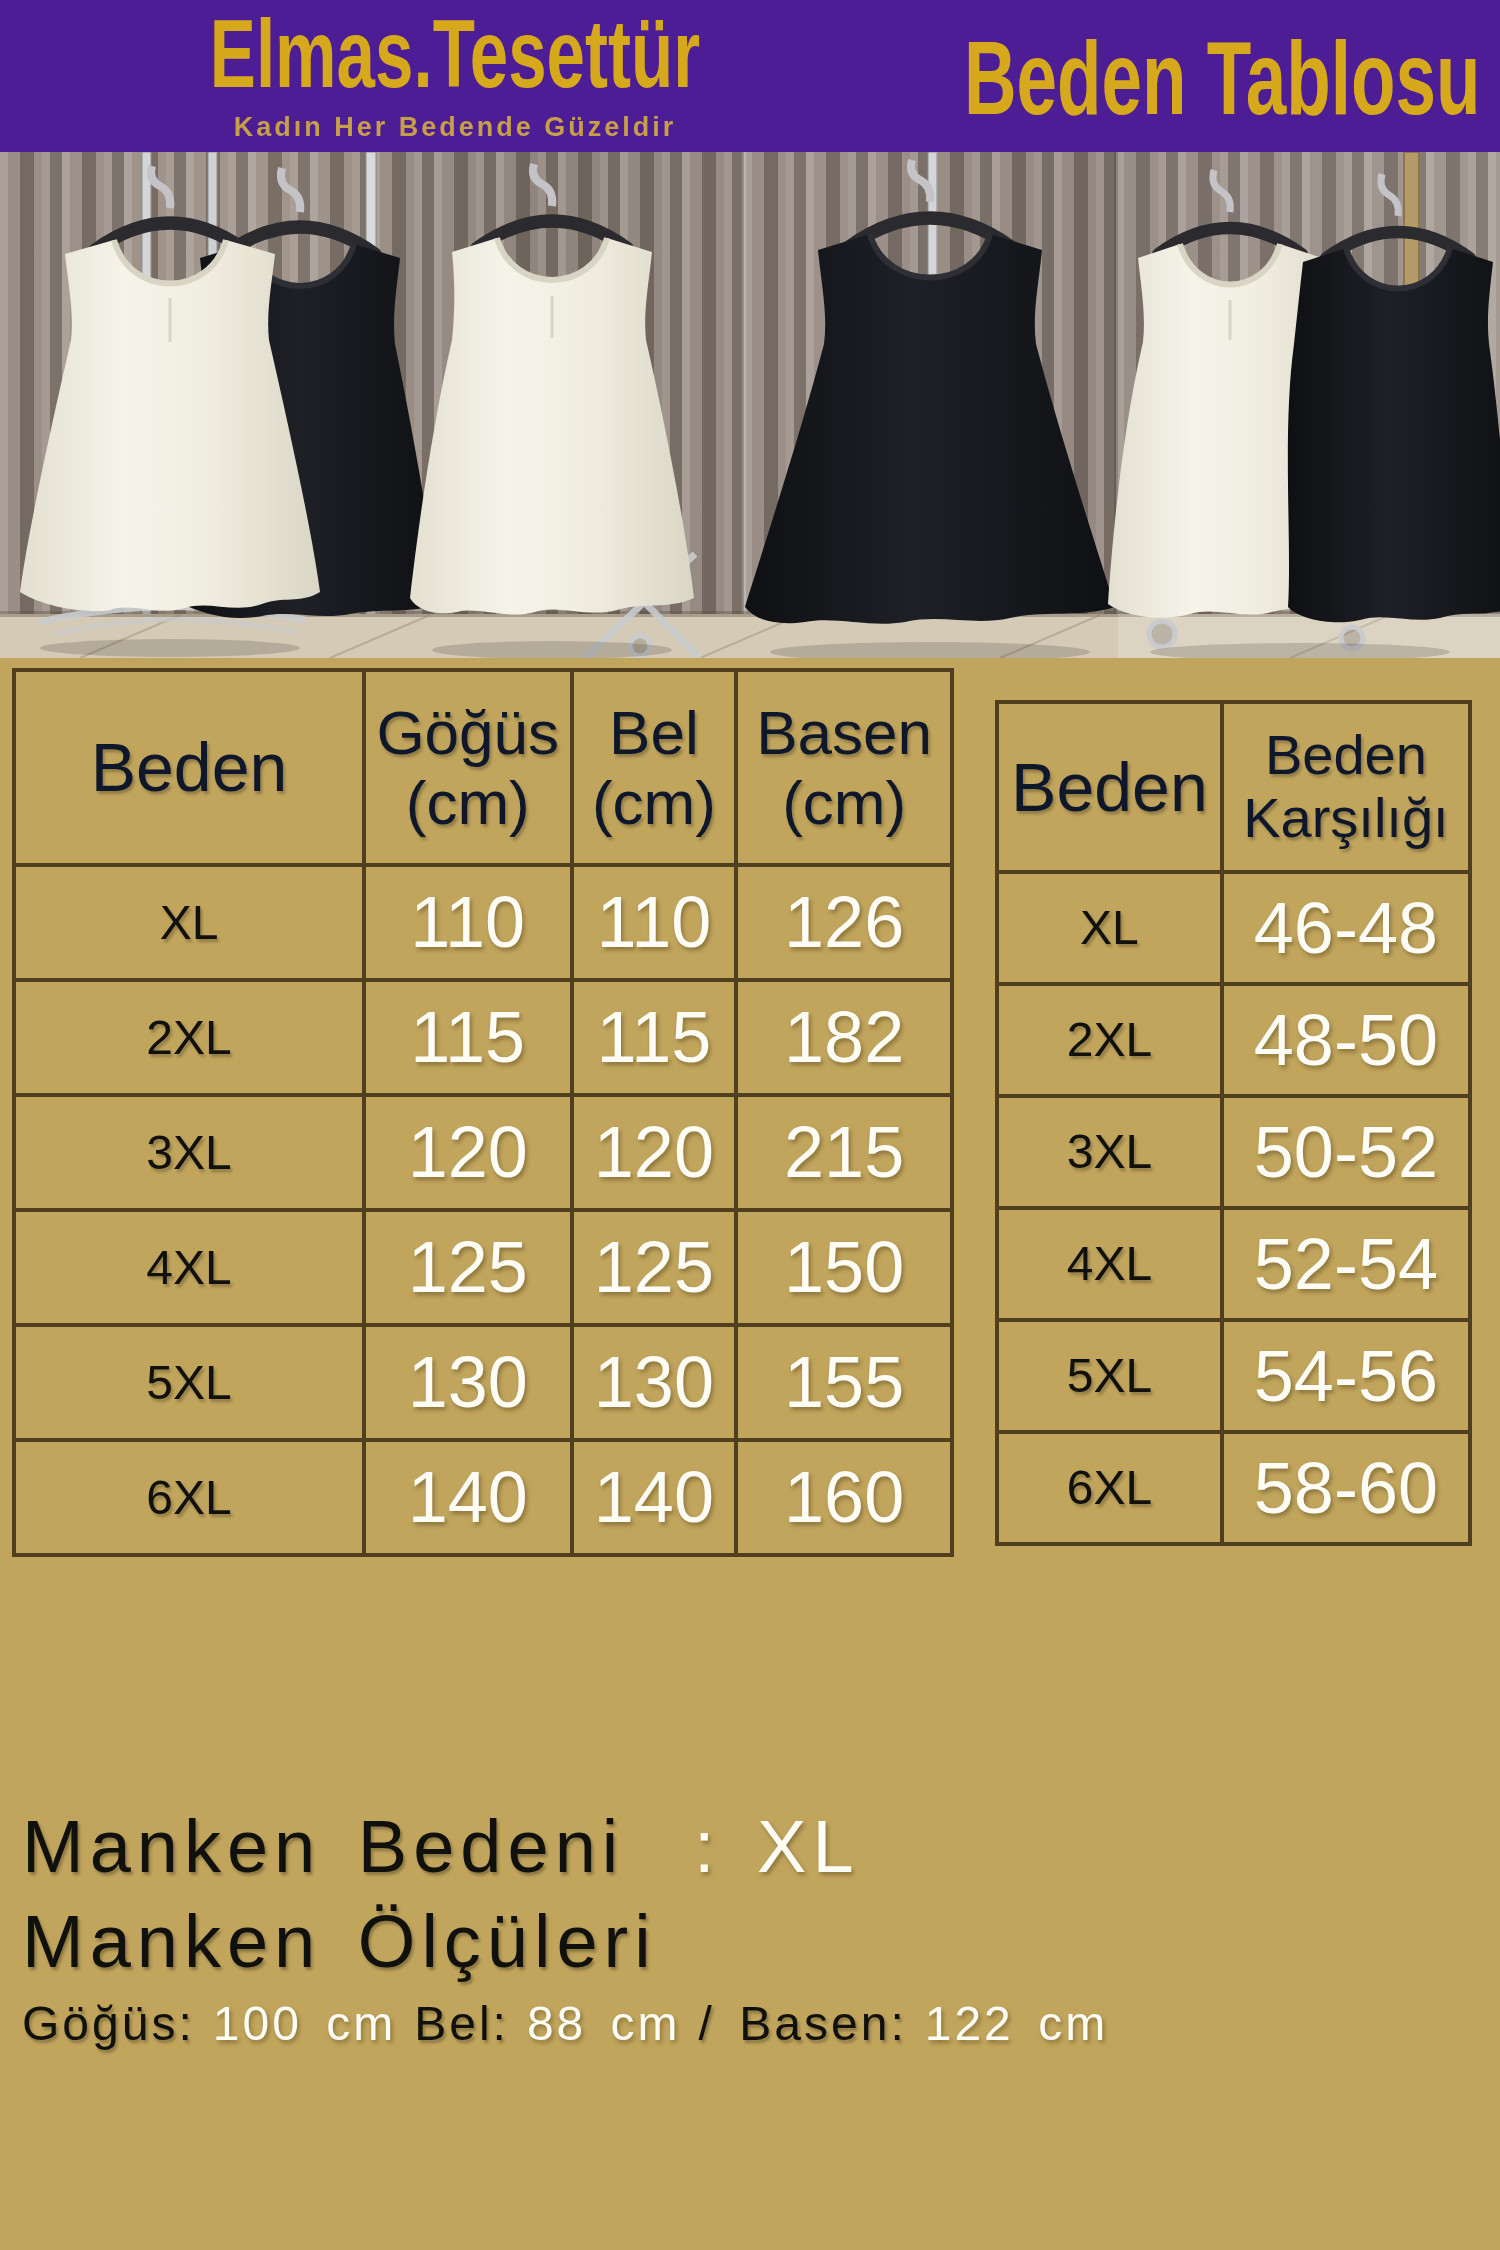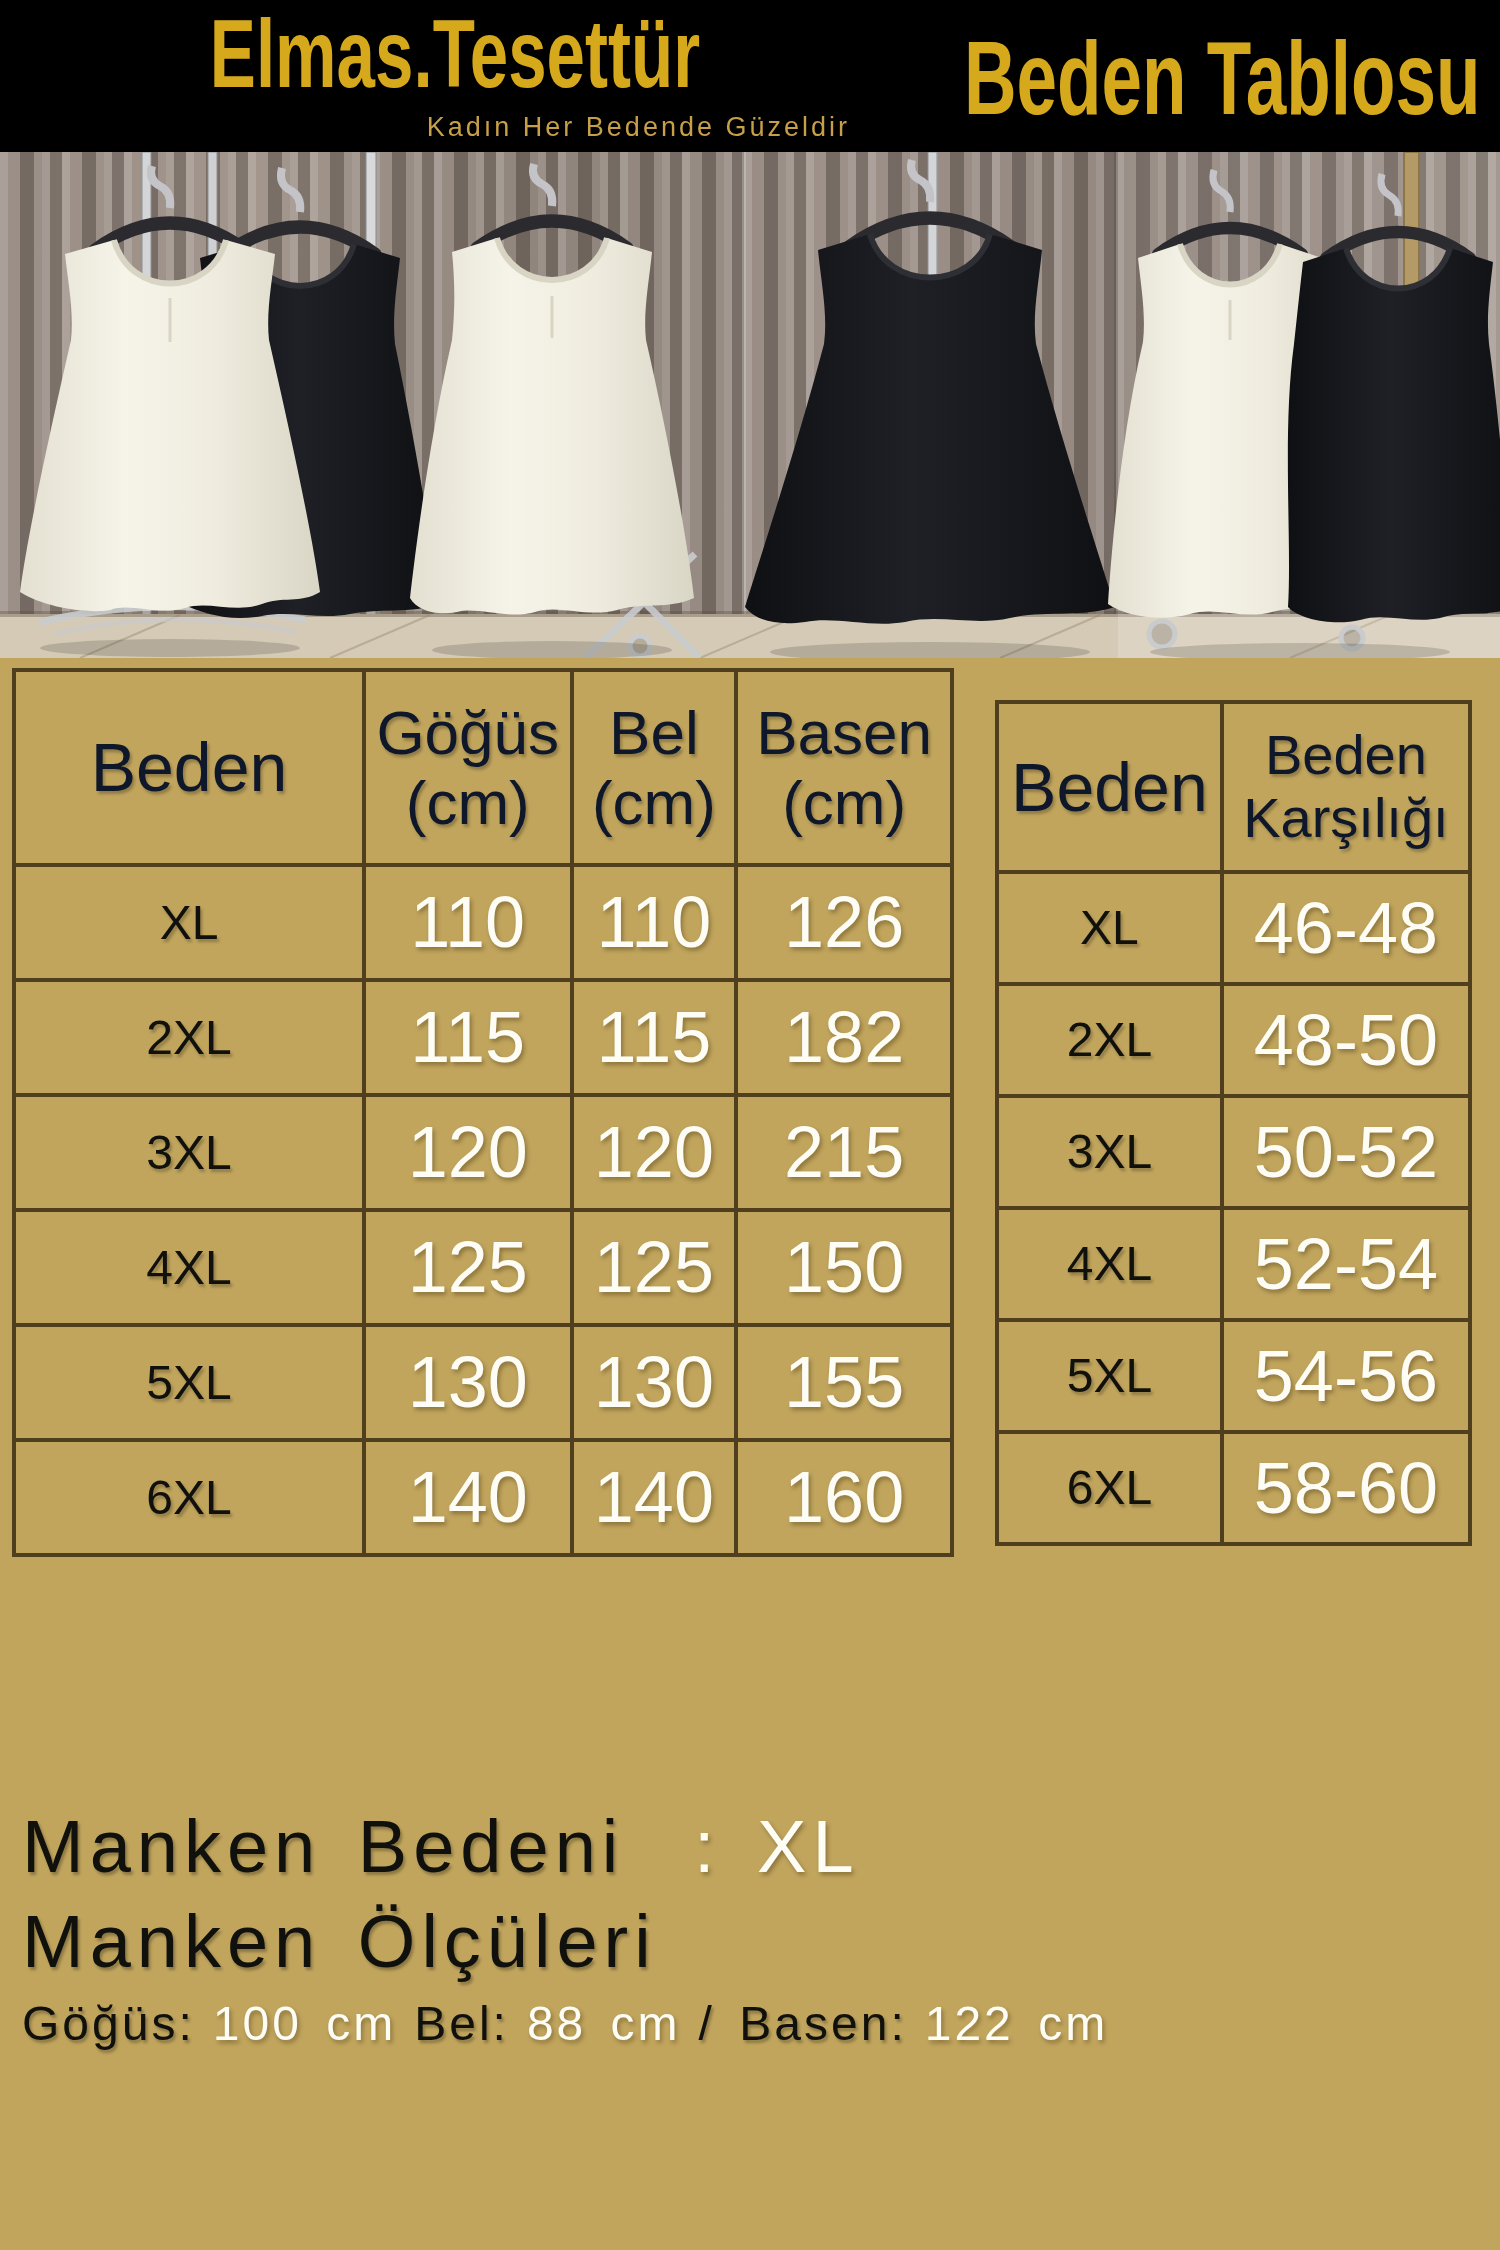--- a/index.html
+++ b/index.html
@@ -1,24 +1,24 @@
 <!DOCTYPE html>
 <html><head>
 <meta charset="utf-8">
 <style>
   html,body{margin:0;padding:0;background:#888;}
   .canvas{position:relative;width:1500px;height:2250px;background:#c1a55d;overflow:hidden;
           font-family:"Liberation Sans", sans-serif;}
   
-  .header{position:absolute;top:0;left:0;width:1500px;height:196px;background:#000000;}
+  .header{position:absolute;top:0;left:0;width:1500px;height:196px;background:#4c1d95;}
   .brand{position:absolute;top:6px;left:60px;width:790px;text-align:center;
          font-size:96px;line-height:1;font-weight:700;color:#d6a91d;white-space:nowrap;
          transform:scaleX(0.72);transform-origin:center;}
-  .tagline{position:absolute;top:112px;left:60px;width:790px;text-align:right;
-           font-size:27px;font-weight:400;color:#c79f49;letter-spacing:3px;white-space:nowrap;}
+  .tagline{position:absolute;top:112px;left:60px;width:790px;text-align:center;
+           font-size:27px;font-weight:700;color:#c79f49;letter-spacing:3px;white-space:nowrap;}
   .page-title{position:absolute;top:26px;left:880px;width:560px;text-align:center;
               font-size:104px;line-height:1;font-weight:700;color:#d6a91d;white-space:nowrap;
               transform:scaleX(0.70);transform-origin:center;}
   
   .photo{position:absolute;top:152px;left:0;width:1500px;height:506px;overflow:hidden;
     background:
      repeating-linear-gradient(90deg,
        rgba(255,255,255,0.16) 0 8px,
        rgba(0,0,0,0) 8px 20px,
        rgba(30,22,16,0.30) 20px 34px,

